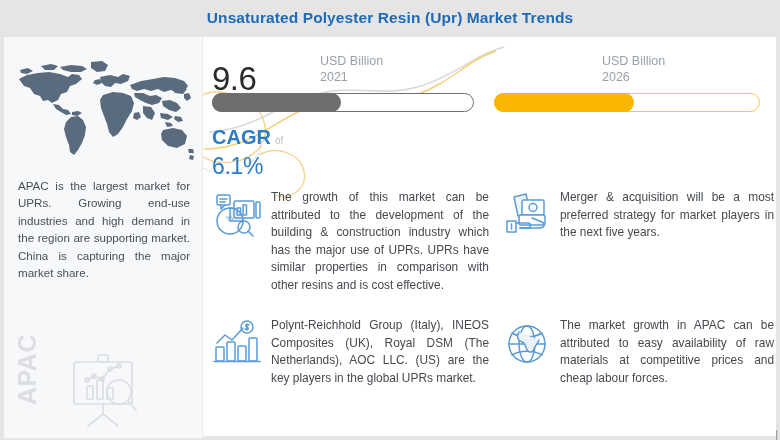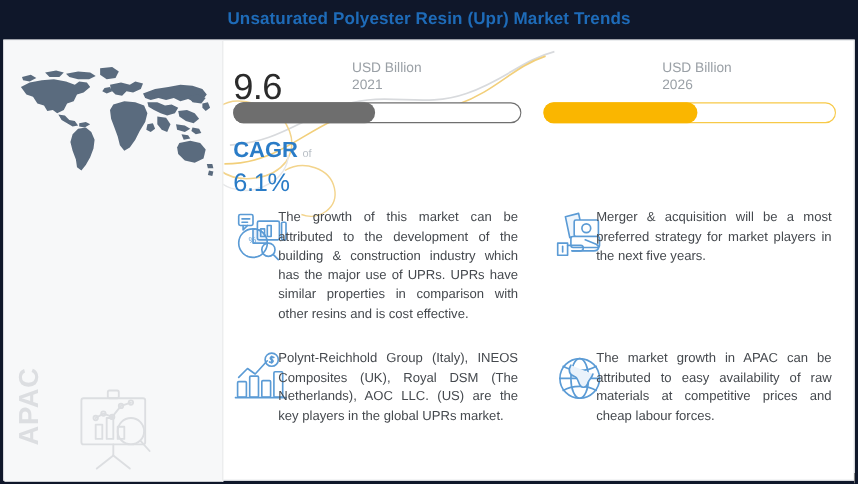--- a/index.html
+++ b/index.html
@@ -7,21 +7,21 @@
     padding: 0;
     background: #ffffff;
   }
   body {
     font-family: "Liberation Sans", sans-serif;
   }
   #infographic {
     position: relative;
     width: 780px;
     height: 440px;
-    background: #0f172a;
+    background: #e5e5e5;
     overflow: hidden;
     box-sizing: border-box;
   }
 
   
   .title-bar {
     position: absolute;
     left: 0; top: 0;
     width: 780px; height: 36px;
     display: flex;
@@ -208,21 +208,21 @@
   .q-br { left: 295px; top: 280px; }
 
   .q-icon {
     position: absolute;
     left: 4px; top: 2px;
     width: 50px; height: 50px;
   }
   .q-icon svg { display: block; width: 100%; height: 100%; }
   .q-text {
     position: absolute;
-    left: 44px; top: 0;
+    left: 62px; top: 0;
     width: 218px;
     font-size: 11.9px;
     line-height: 17.6px;
     color: #45494e;
     text-align: justify;
     text-align-last: left;
   }
   .q-tr .q-text, .q-br .q-text { width: 214px; }
 
   .corner-mark {
@@ -296,20 +296,21 @@
 
             <path d="M302 146 L322 142 L340 146 L350 158 L346 174 L330 182 L312 178
                      L300 166 L298 154 Z"></path>
             <path d="M352 184 L362 184 L364 192 L354 192 Z"></path>
 
             <path d="M356 196 L364 198 L362 206 L354 204 Z"></path>
           </g>
         </svg>
       </div>
 
+      <div class="left-text">APAC is the largest market for UPRs. Growing end-use industries and high demand in the region are supporting market. China is capturing the major market share.</div>
 
       <div class="apac-label">APAC</div>
 
       <div class="board-icon">
         <svg viewBox="0 0 86 80">
           <g fill="none" stroke="#dcdee1" stroke-width="1.7" stroke-linecap="round" stroke-linejoin="round">
             <rect x="12" y="10" width="58" height="42" rx="2"></rect>
             <rect x="36" y="3" width="10" height="7" rx="1.5"></rect>
             <line x1="41" y1="52" x2="41" y2="62"></line>
             <line x1="41" y1="62" x2="26" y2="74"></line>

